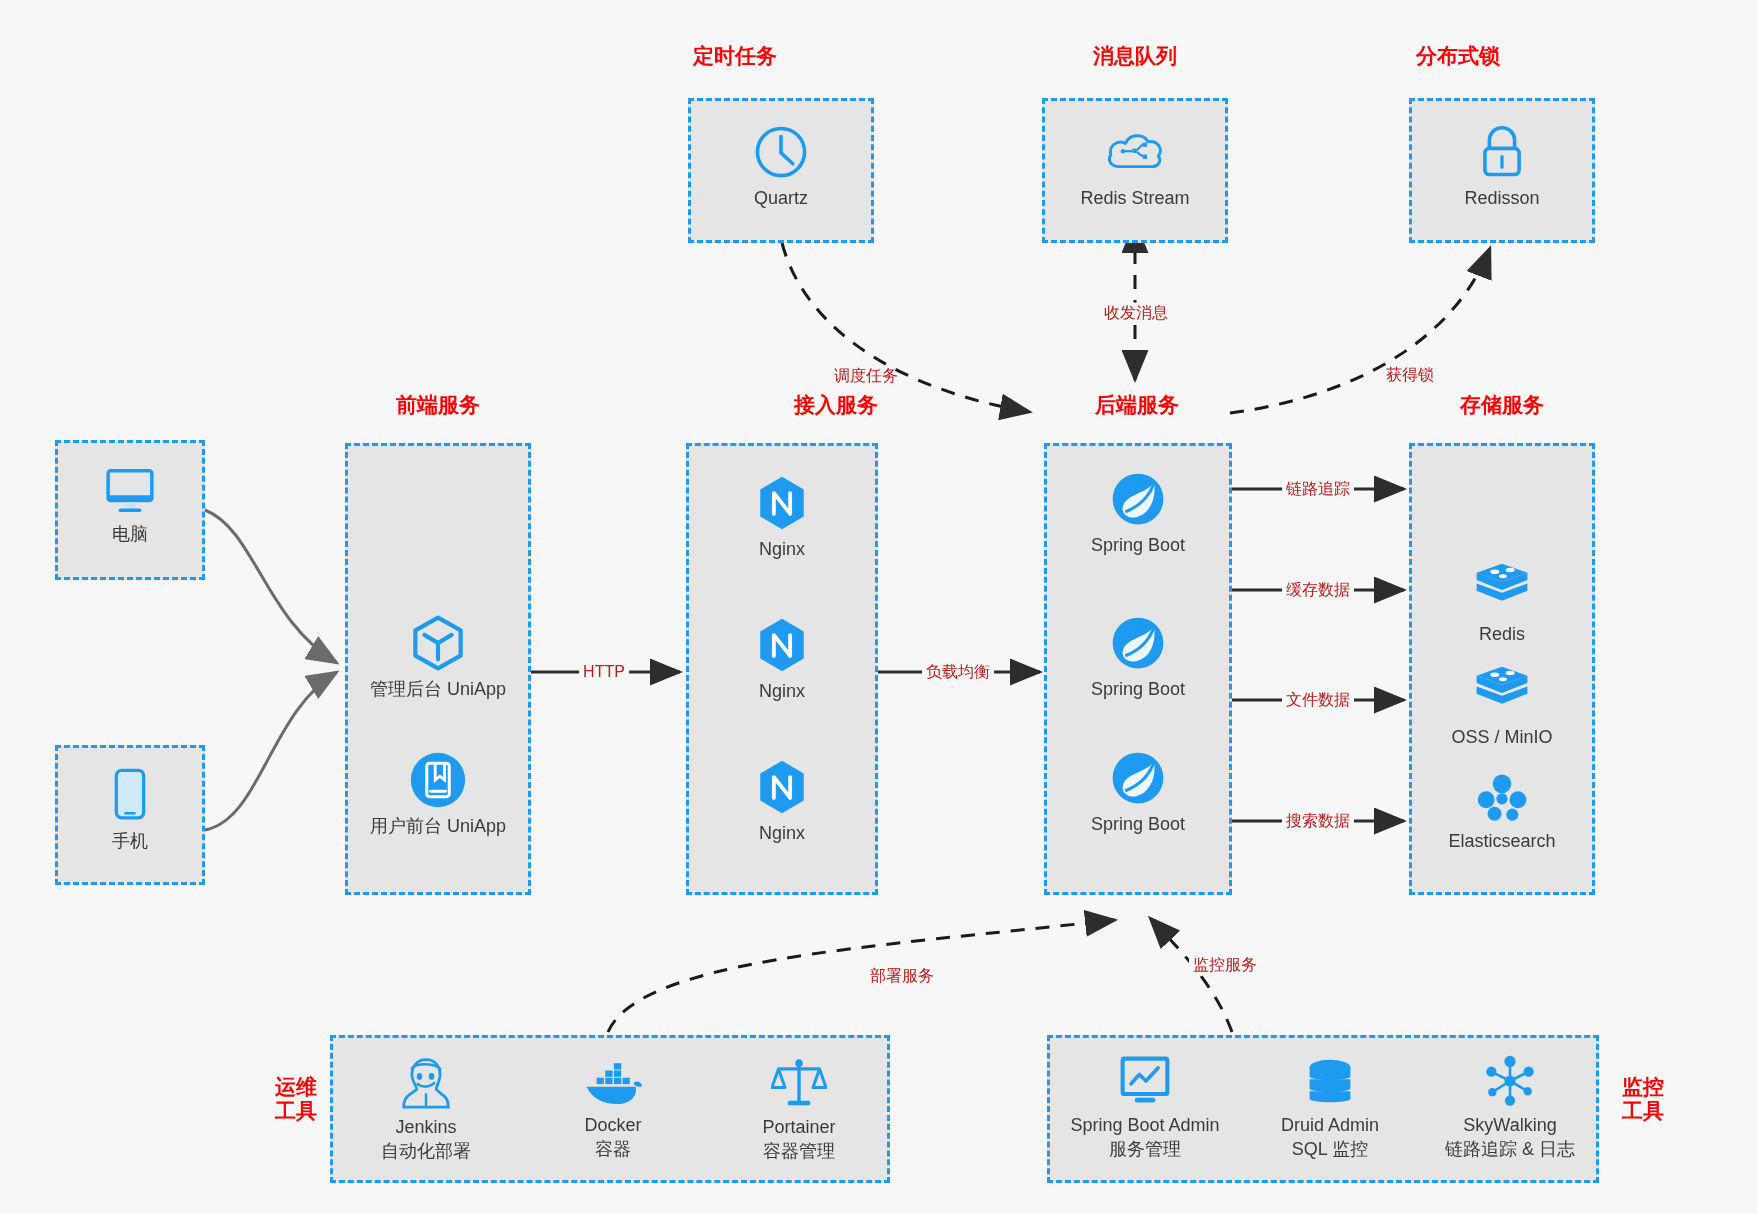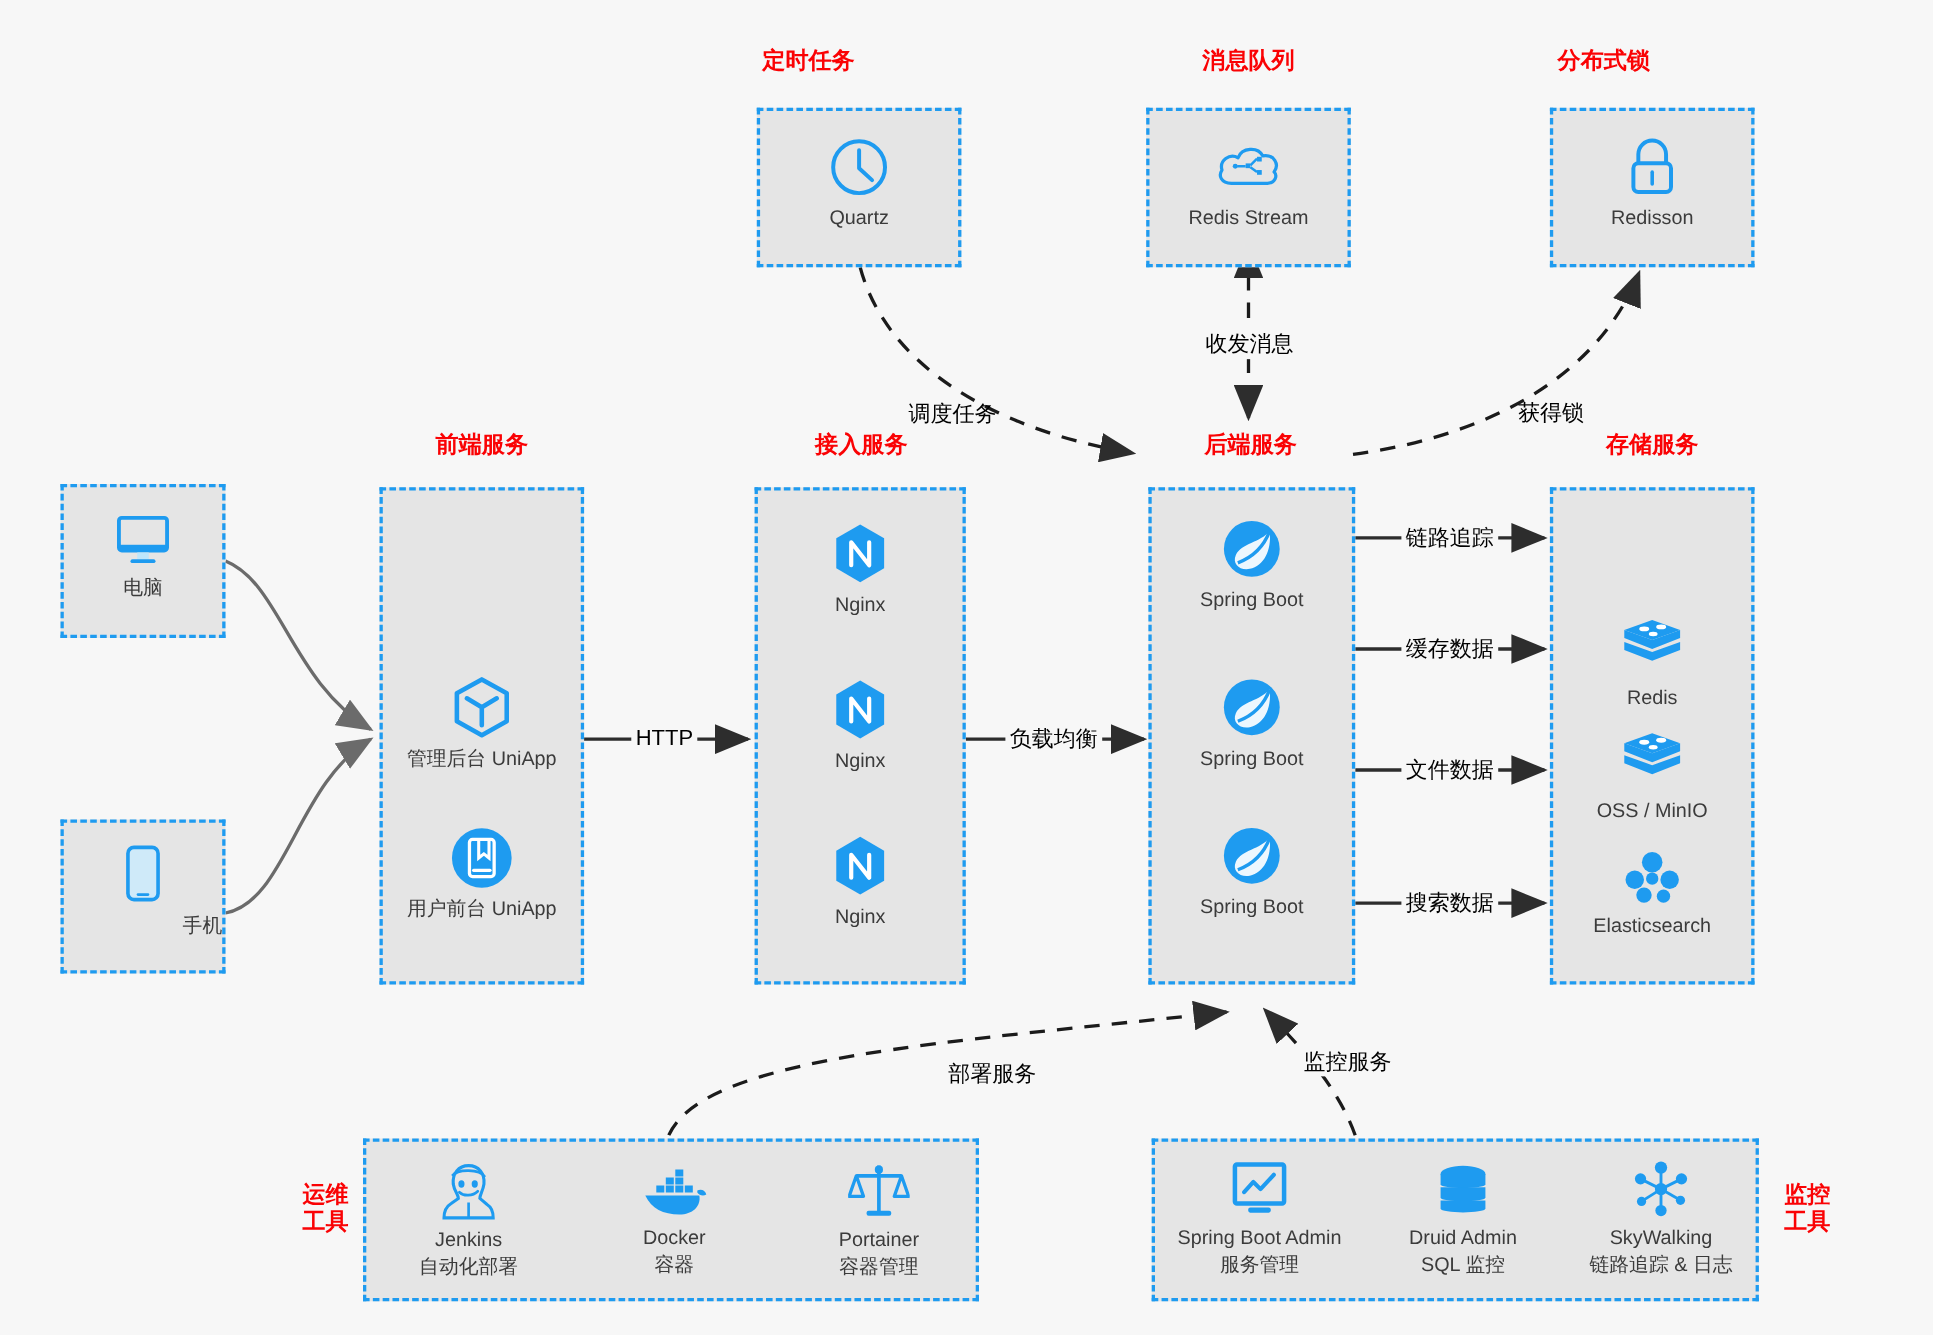--- a/index.html
+++ b/index.html
@@ -60,22 +60,22 @@
     color:#3b3b3b;
     line-height:1.3;
     margin-top:6px;
     white-space:pre-line;
   }
   .ico{display:block;margin:0 auto;}
 
   
   .elabel{
     position:absolute;
-    font-size:20px;
-    color:#000000;
+    font-size:16px;
+    color:#b91c1c;
     background:#f7f7f7;
     padding:0 4px;
     white-space:nowrap;
     transform:translate(-50%,-50%);
   }
   .elabel.nobg{background:transparent;}
 </style>
 </head>
 <body>
 
@@ -162,21 +162,21 @@
         <rect x="7" y="8" width="50" height="34" rx="3" fill="none" stroke="#1e9bf0" stroke-width="4"></rect>
         <rect x="7" y="36" width="50" height="6" fill="#1e9bf0"></rect>
         <rect x="26" y="44" width="12" height="7" fill="#bfe6fb"></rect>
         <rect x="19" y="51" width="26" height="4" rx="2" fill="#1e9bf0"></rect>
       </svg>
       <div class="cap">电脑</div>
     </div>
   </div>
 
   <div class="box" style="left:55px;top:745px;width:150px;height:140px;">
-    <div class="node" style="top:18px;text-align:right;">
+    <div class="node" style="top:18px;">
       <svg class="ico" width="42" height="58" viewBox="0 0 46 62">
         <rect x="8" y="4" width="30" height="52" rx="6" fill="#cfeaf9" stroke="#1e9bf0" stroke-width="3.6"></rect>
         <line x1="18" y1="51" x2="28" y2="51" stroke="#1e9bf0" stroke-width="2.6" stroke-linecap="round"></line>
       </svg>
       <div class="cap">手机</div>
     </div>
   </div>
 
   <div class="group-title" style="left:345px;top:393px;width:186px;">前端服务</div>
   <div class="box" style="left:345px;top:443px;width:186px;height:452px;">
@@ -191,21 +191,21 @@
       <svg class="ico" width="58" height="58" viewBox="0 0 62 62">
         <circle cx="31" cy="31" r="29" fill="#1e9bf0"></circle>
         <rect x="19" y="13" width="24" height="36" rx="3" fill="none" stroke="#fff" stroke-width="3.2"></rect>
         <path d="M28 13 L28 31 L33 27 L38 31 L38 13" fill="none" stroke="#fff" stroke-width="3"></path>
         <line x1="23" y1="43" x2="39" y2="43" stroke="#fff" stroke-width="3" stroke-linecap="round"></line>
       </svg>
       <div class="cap">用户前台 UniApp</div>
     </div>
   </div>
 
-  <div class="group-title" style="left:688px;top:393px;width:190px;">接入服务</div>
+  <div class="group-title" style="left:688px;top:393px;width:190px;text-align:right;">接入服务</div>
   <div class="box" style="left:686px;top:443px;width:192px;height:452px;">
     <div class="node" style="top:28px;">
       <svg class="ico" width="56" height="58" viewBox="0 0 60 64">
         <path d="M30 3 L54 17 L54 47 L30 61 L6 47 L6 17 Z" fill="#1e9bf0"></path>
         <path d="M21 44 L21 21 L39 44 L39 21" fill="none" stroke="#fff" stroke-width="4.2" stroke-linejoin="round" stroke-linecap="round"></path>
       </svg>
       <div class="cap">Nginx</div>
     </div>
     <div class="node" style="top:170px;">
       <svg class="ico" width="56" height="58" viewBox="0 0 60 64">

